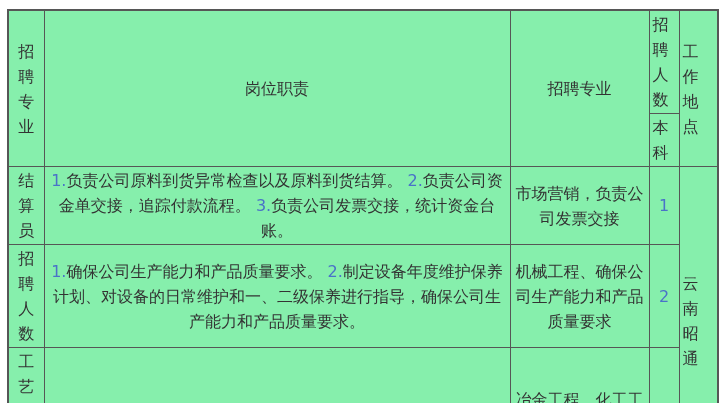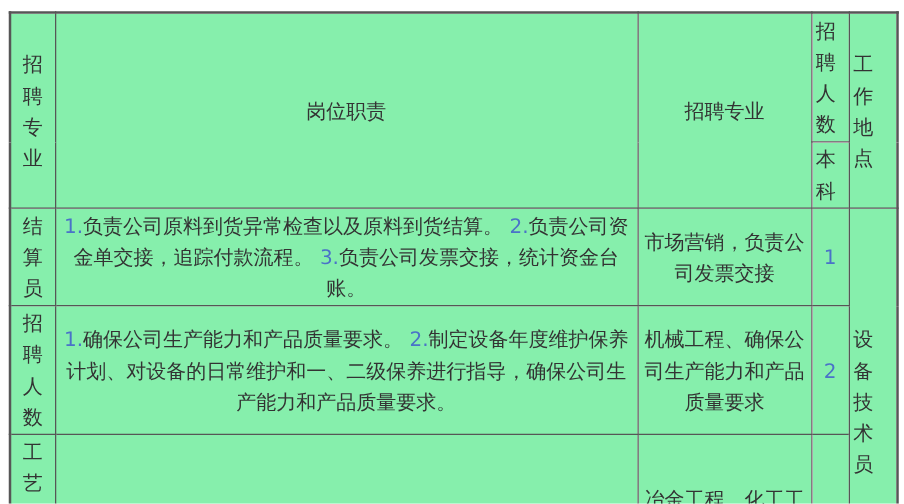--- a/index.html
+++ b/index.html
@@ -83,21 +83,21 @@
       </th>
     </tr>
     <tr style="height:53px">
       <td class="position-cell">结算员</td>
       <td class="duty-cell"><span class="num">1.</span><span>负责公司原料到货异常检查以及原料到货结算。 </span><span class="num">2.</span><span>负责公司资金单交接，追踪付款流程。 </span><span class="num">3.</span><span>负责公司发票交接，统计资金台账。</span></td>
       <td class="major-cell">市场营销，负责公司发票交接</td>
       <td class="count-cell">
         <span class="num">1</span>
       </td>
       <td rowspan="3" class="location-cell">
-        <span class="vtext">设备技术员</span>
+        <span class="vtext">云南昭通</span>
       </td>
     </tr>
     <tr style="height:73px">
       <td class="position-cell">招聘人数</td>
       <td class="duty-cell"><span class="num">1.</span><span>确保公司生产能力和产品质量要求。 </span><span class="num">2.</span><span>制定设备年度维护保养计划、对设备的日常维护和一、二级保养进行指导，确保公司生产能力和产品质量要求。</span></td>
       <td class="major-cell">机械工程、确保公司生产能力和产品质量要求</td>
       <td class="count-cell">
         <span class="num">2</span>
       </td>
     </tr>

